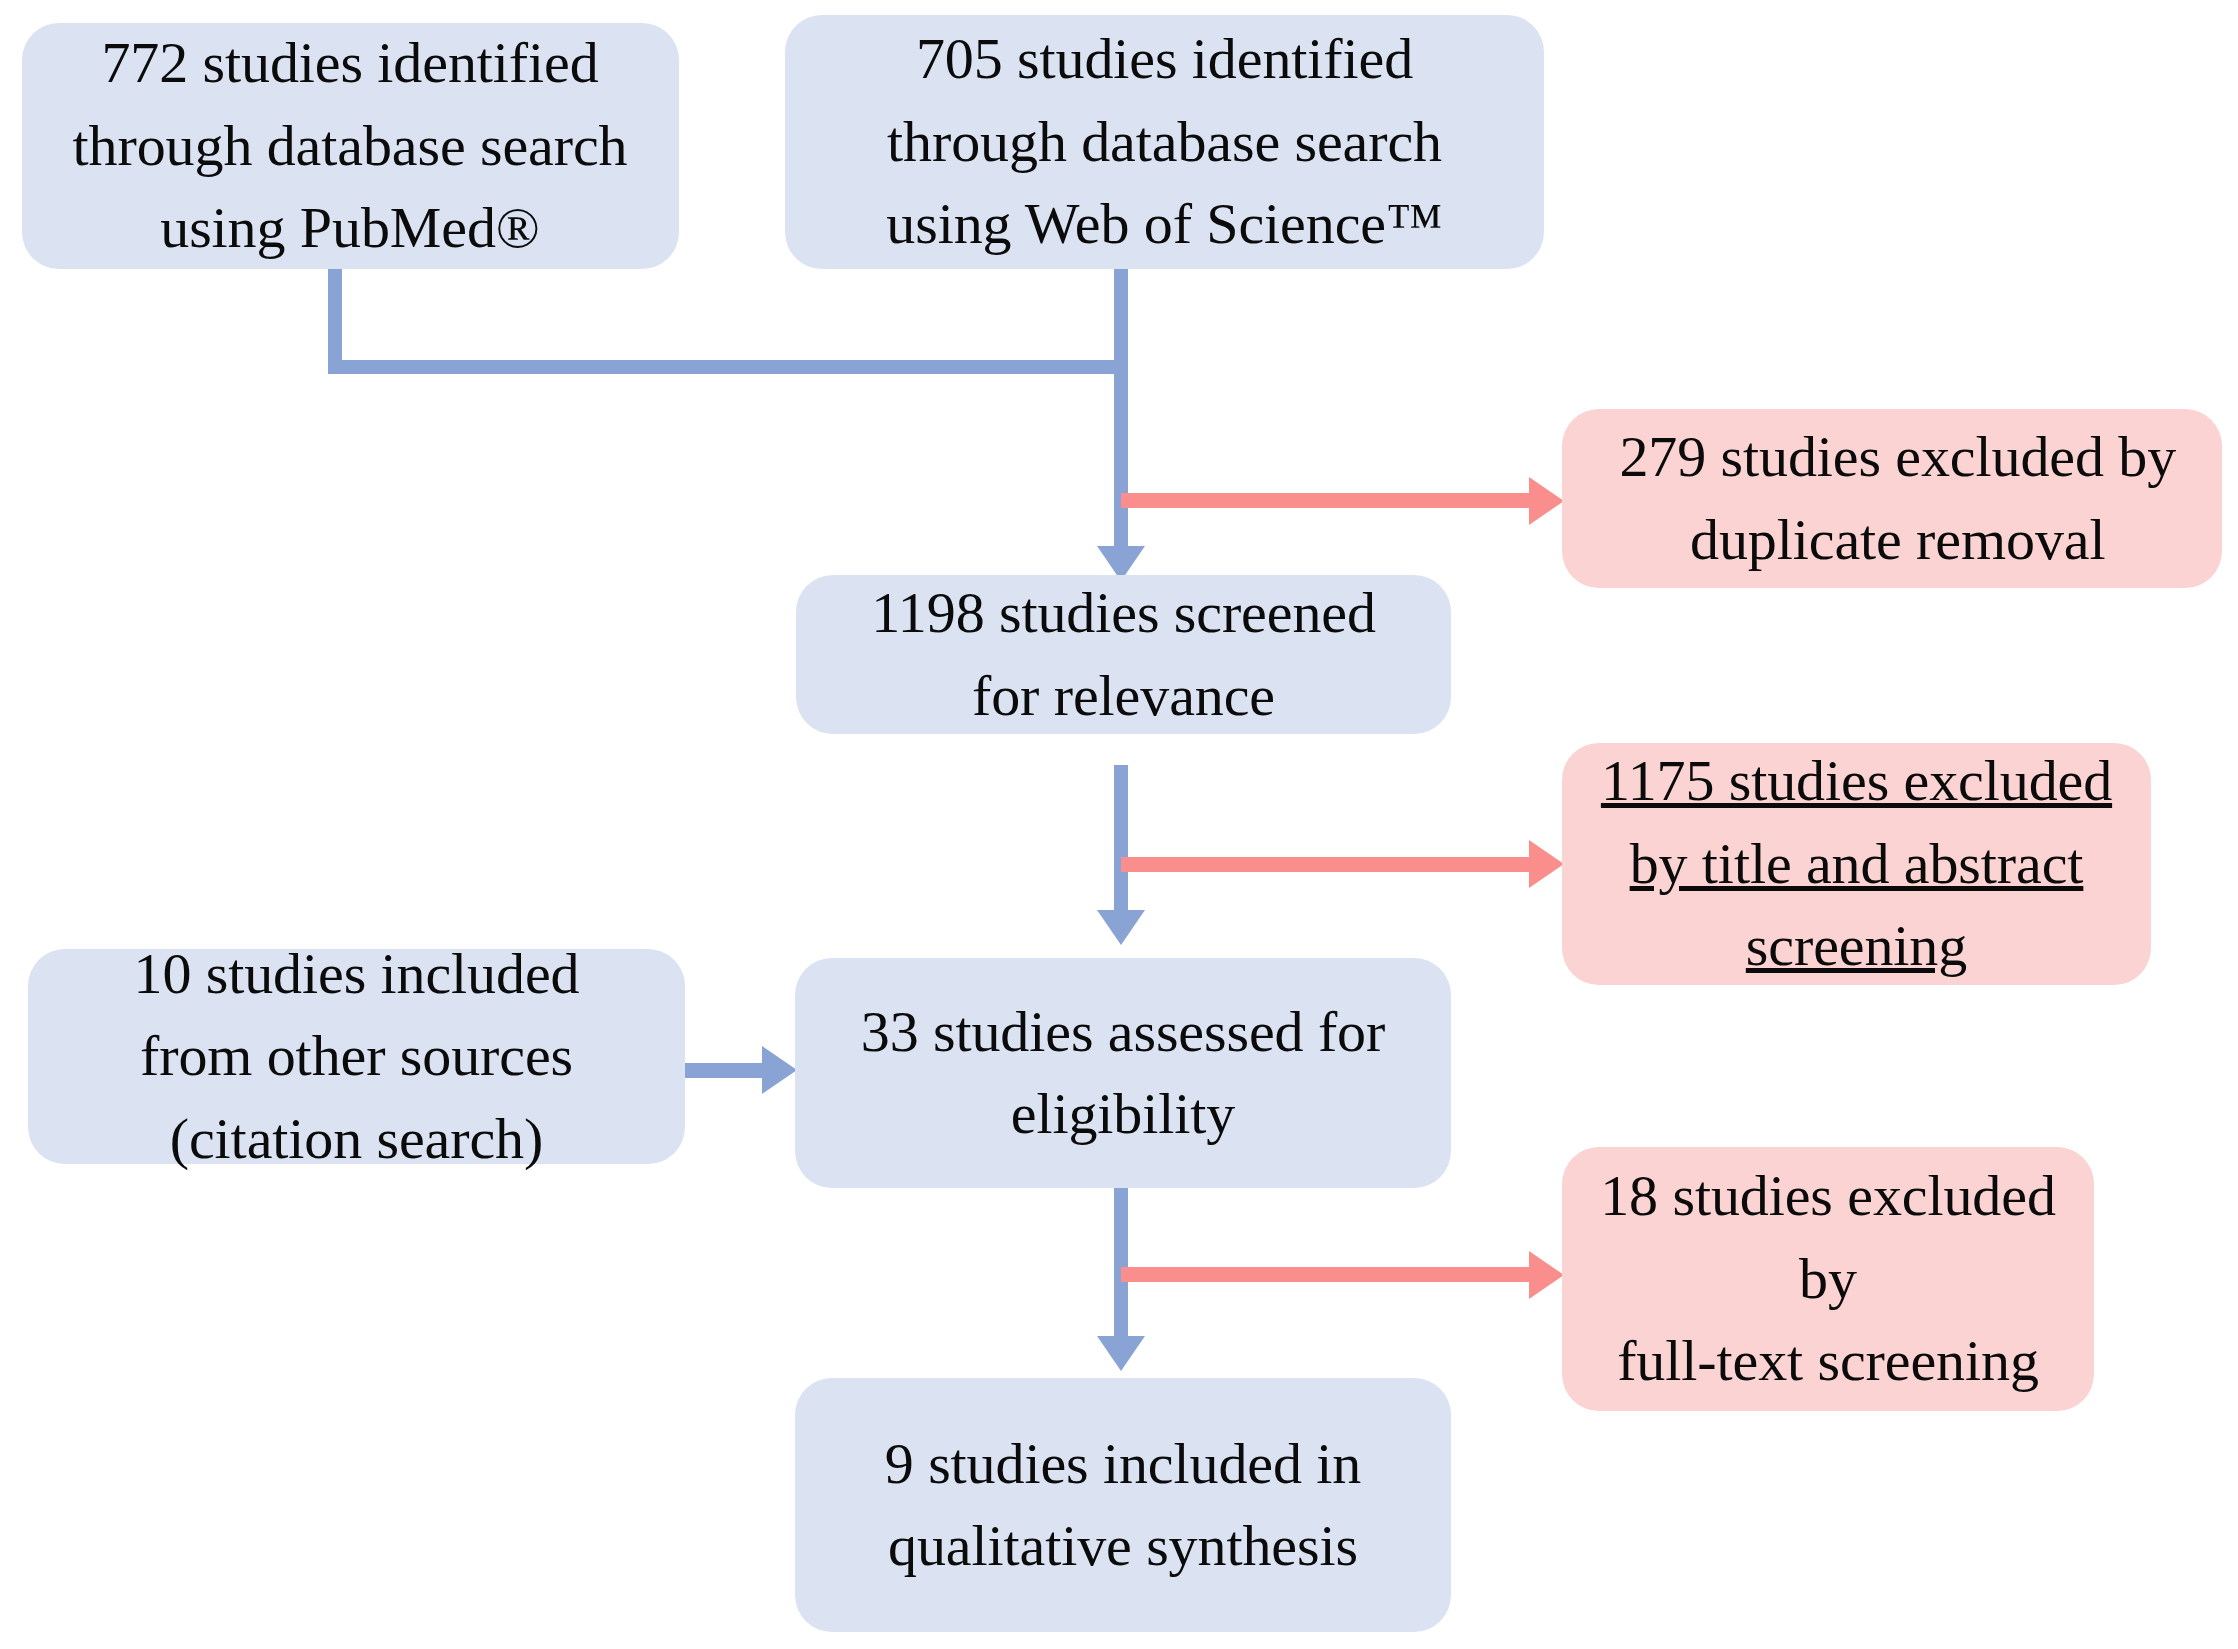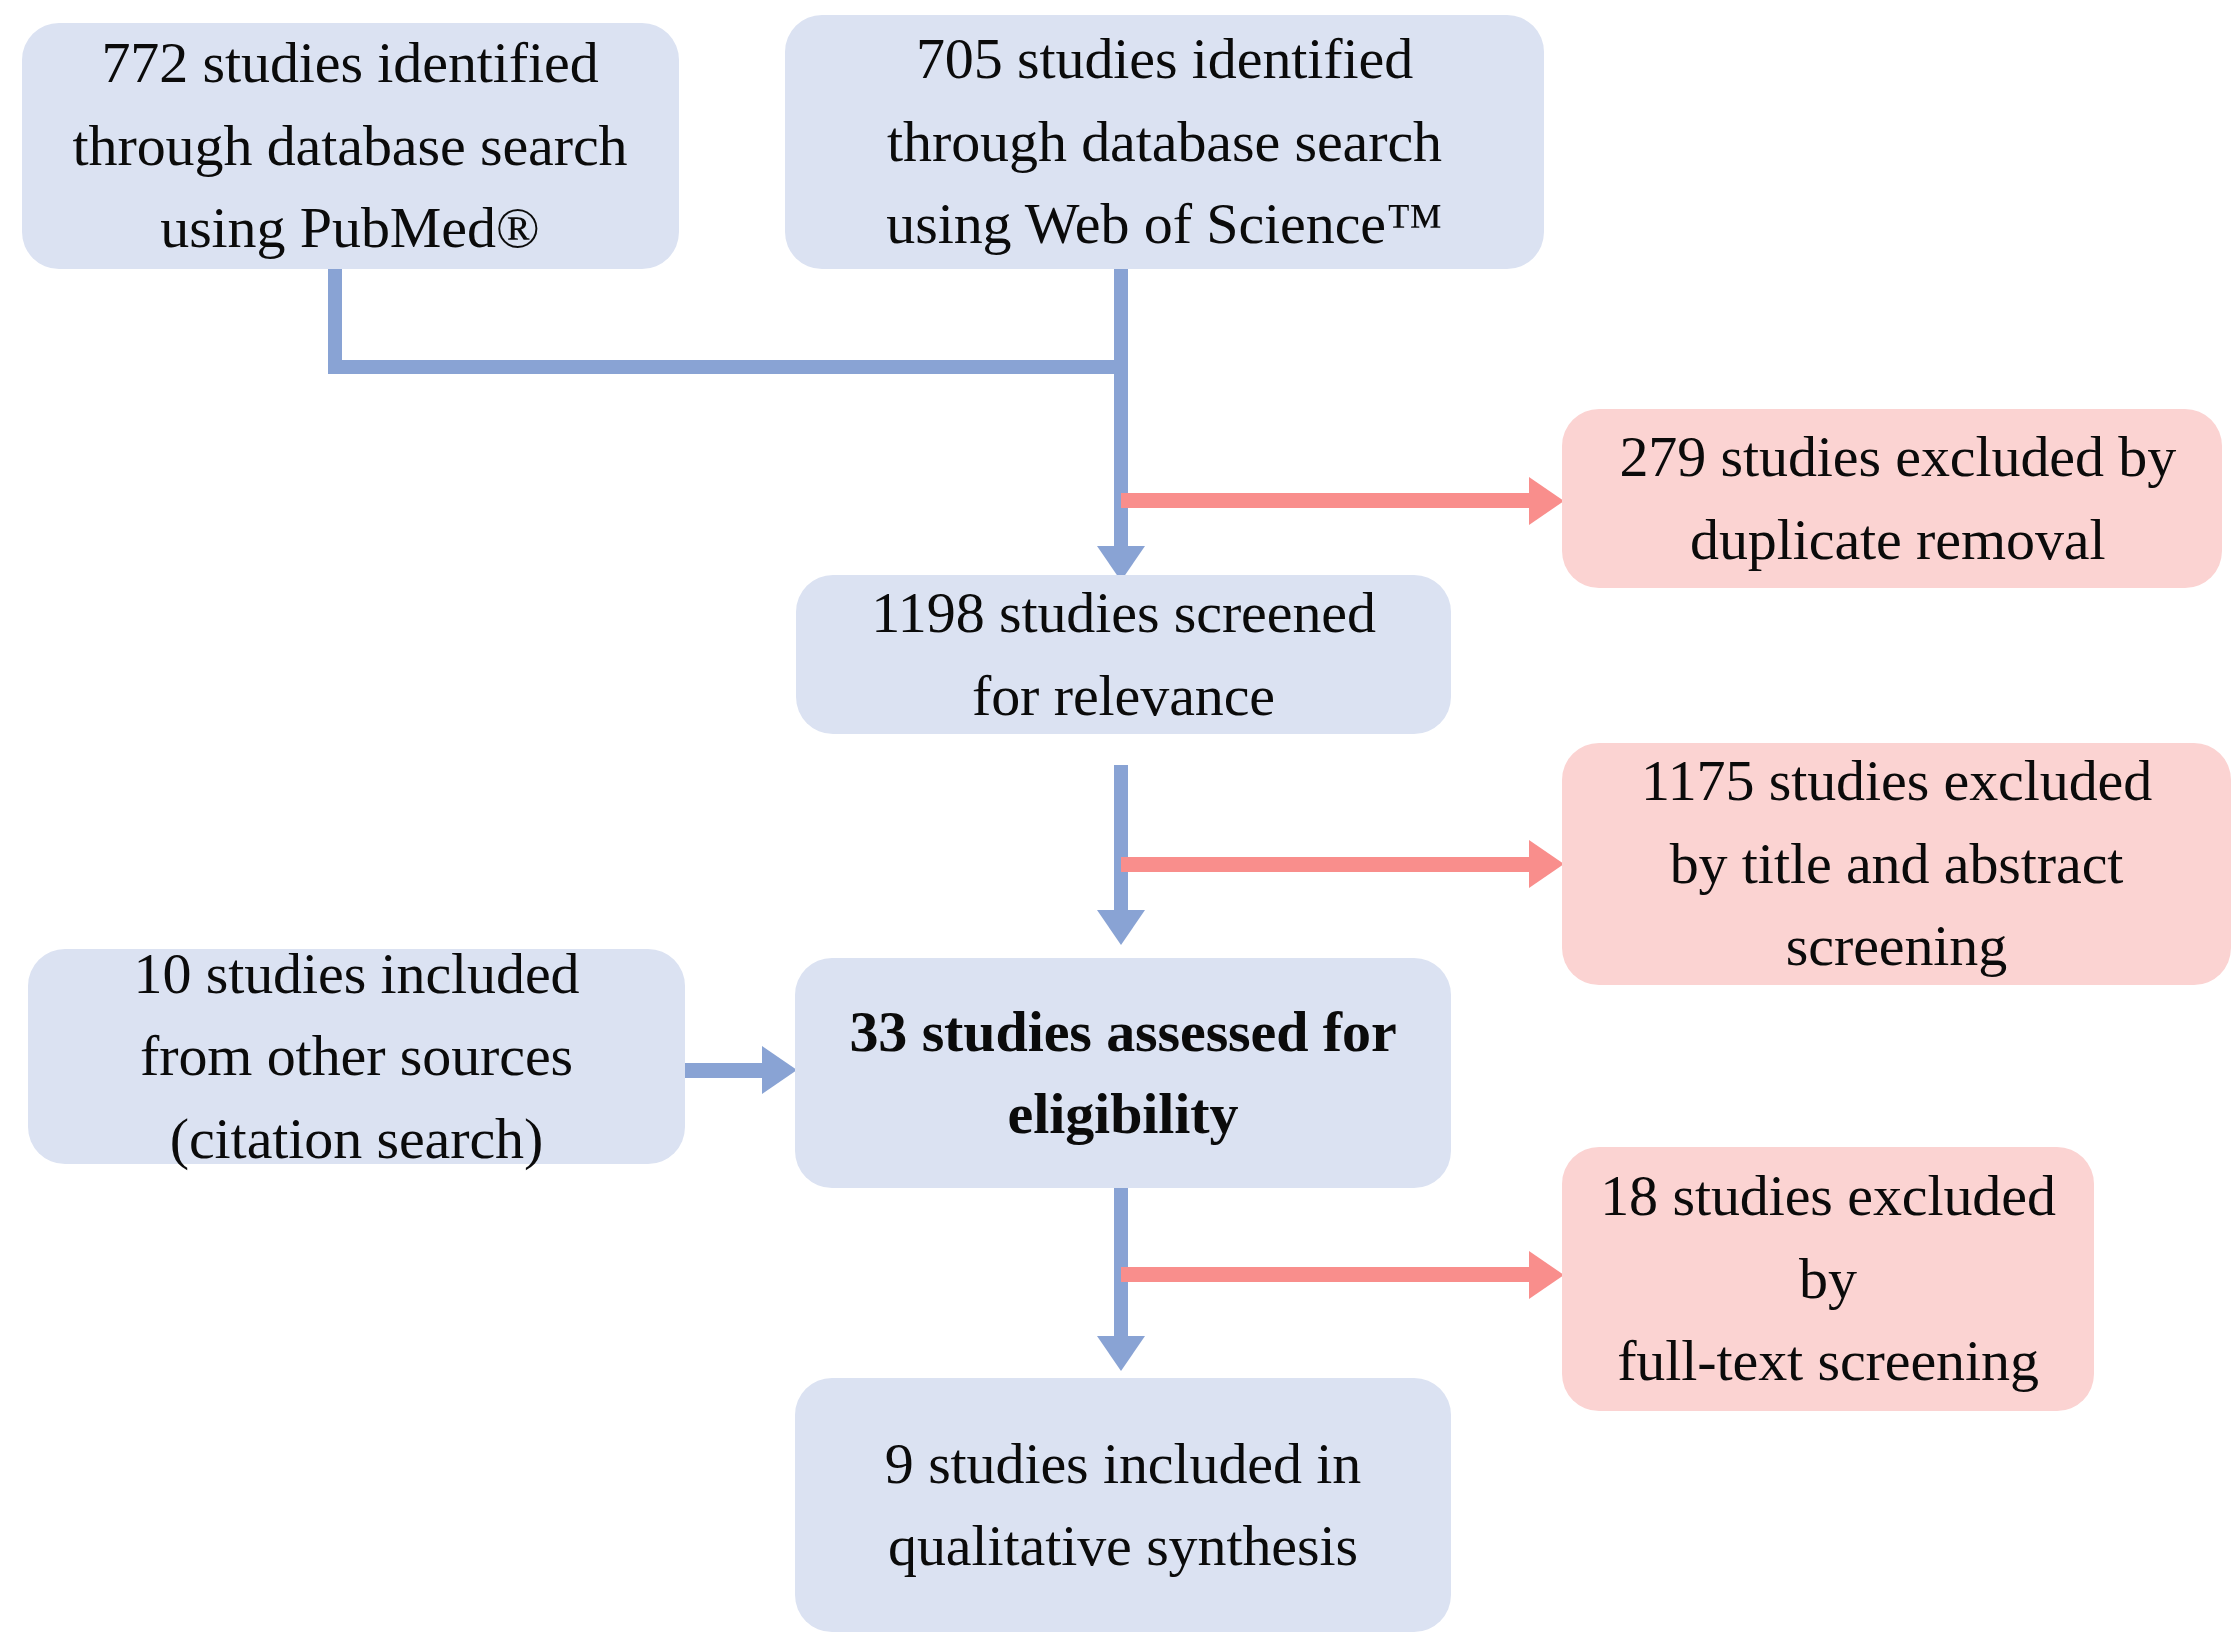--- a/index.html
+++ b/index.html
@@ -110,33 +110,33 @@
   <div class="node excluded" style="left:1562px; top:409px; width:660px; height:179px;padding-left:33px;">
     <span class="txt">279 studies excluded by
 duplicate removal</span>
   </div>
 
   <div class="node included" style="left:796px; top:575px; width:655px; height:159px;">
     <span class="txt">1198 studies screened
 for relevance</span>
   </div>
 
-  <div class="node excluded" style="left:1562px; top:743px; width:669px; height:242px;">
+  <div class="node excluded" style="left:1562px; top:743px; width:589px; height:242px;text-decoration:underline;">
     <span class="txt">1175 studies excluded
 by title and abstract
 screening</span>
   </div>
 
   <div class="node included" style="left:28px; top:949px; width:657px; height:215px;">
     <span class="txt">10 studies included
 from other sources
 (citation search)</span>
   </div>
 
-  <div class="node included" style="left:795px; top:958px; width:656px; height:230px;font-weight:bold;">
+  <div class="node included" style="left:795px; top:958px; width:656px; height:230px;">
     <span class="txt">33 studies assessed for
 eligibility</span>
   </div>
 
   <div class="node excluded" style="left:1562px; top:1147px; width:532px; height:264px;">
     <span class="txt">18 studies excluded by
 full-text screening</span>
   </div>
 
   <div class="node included" style="left:795px; top:1378px; width:656px; height:254px;">

